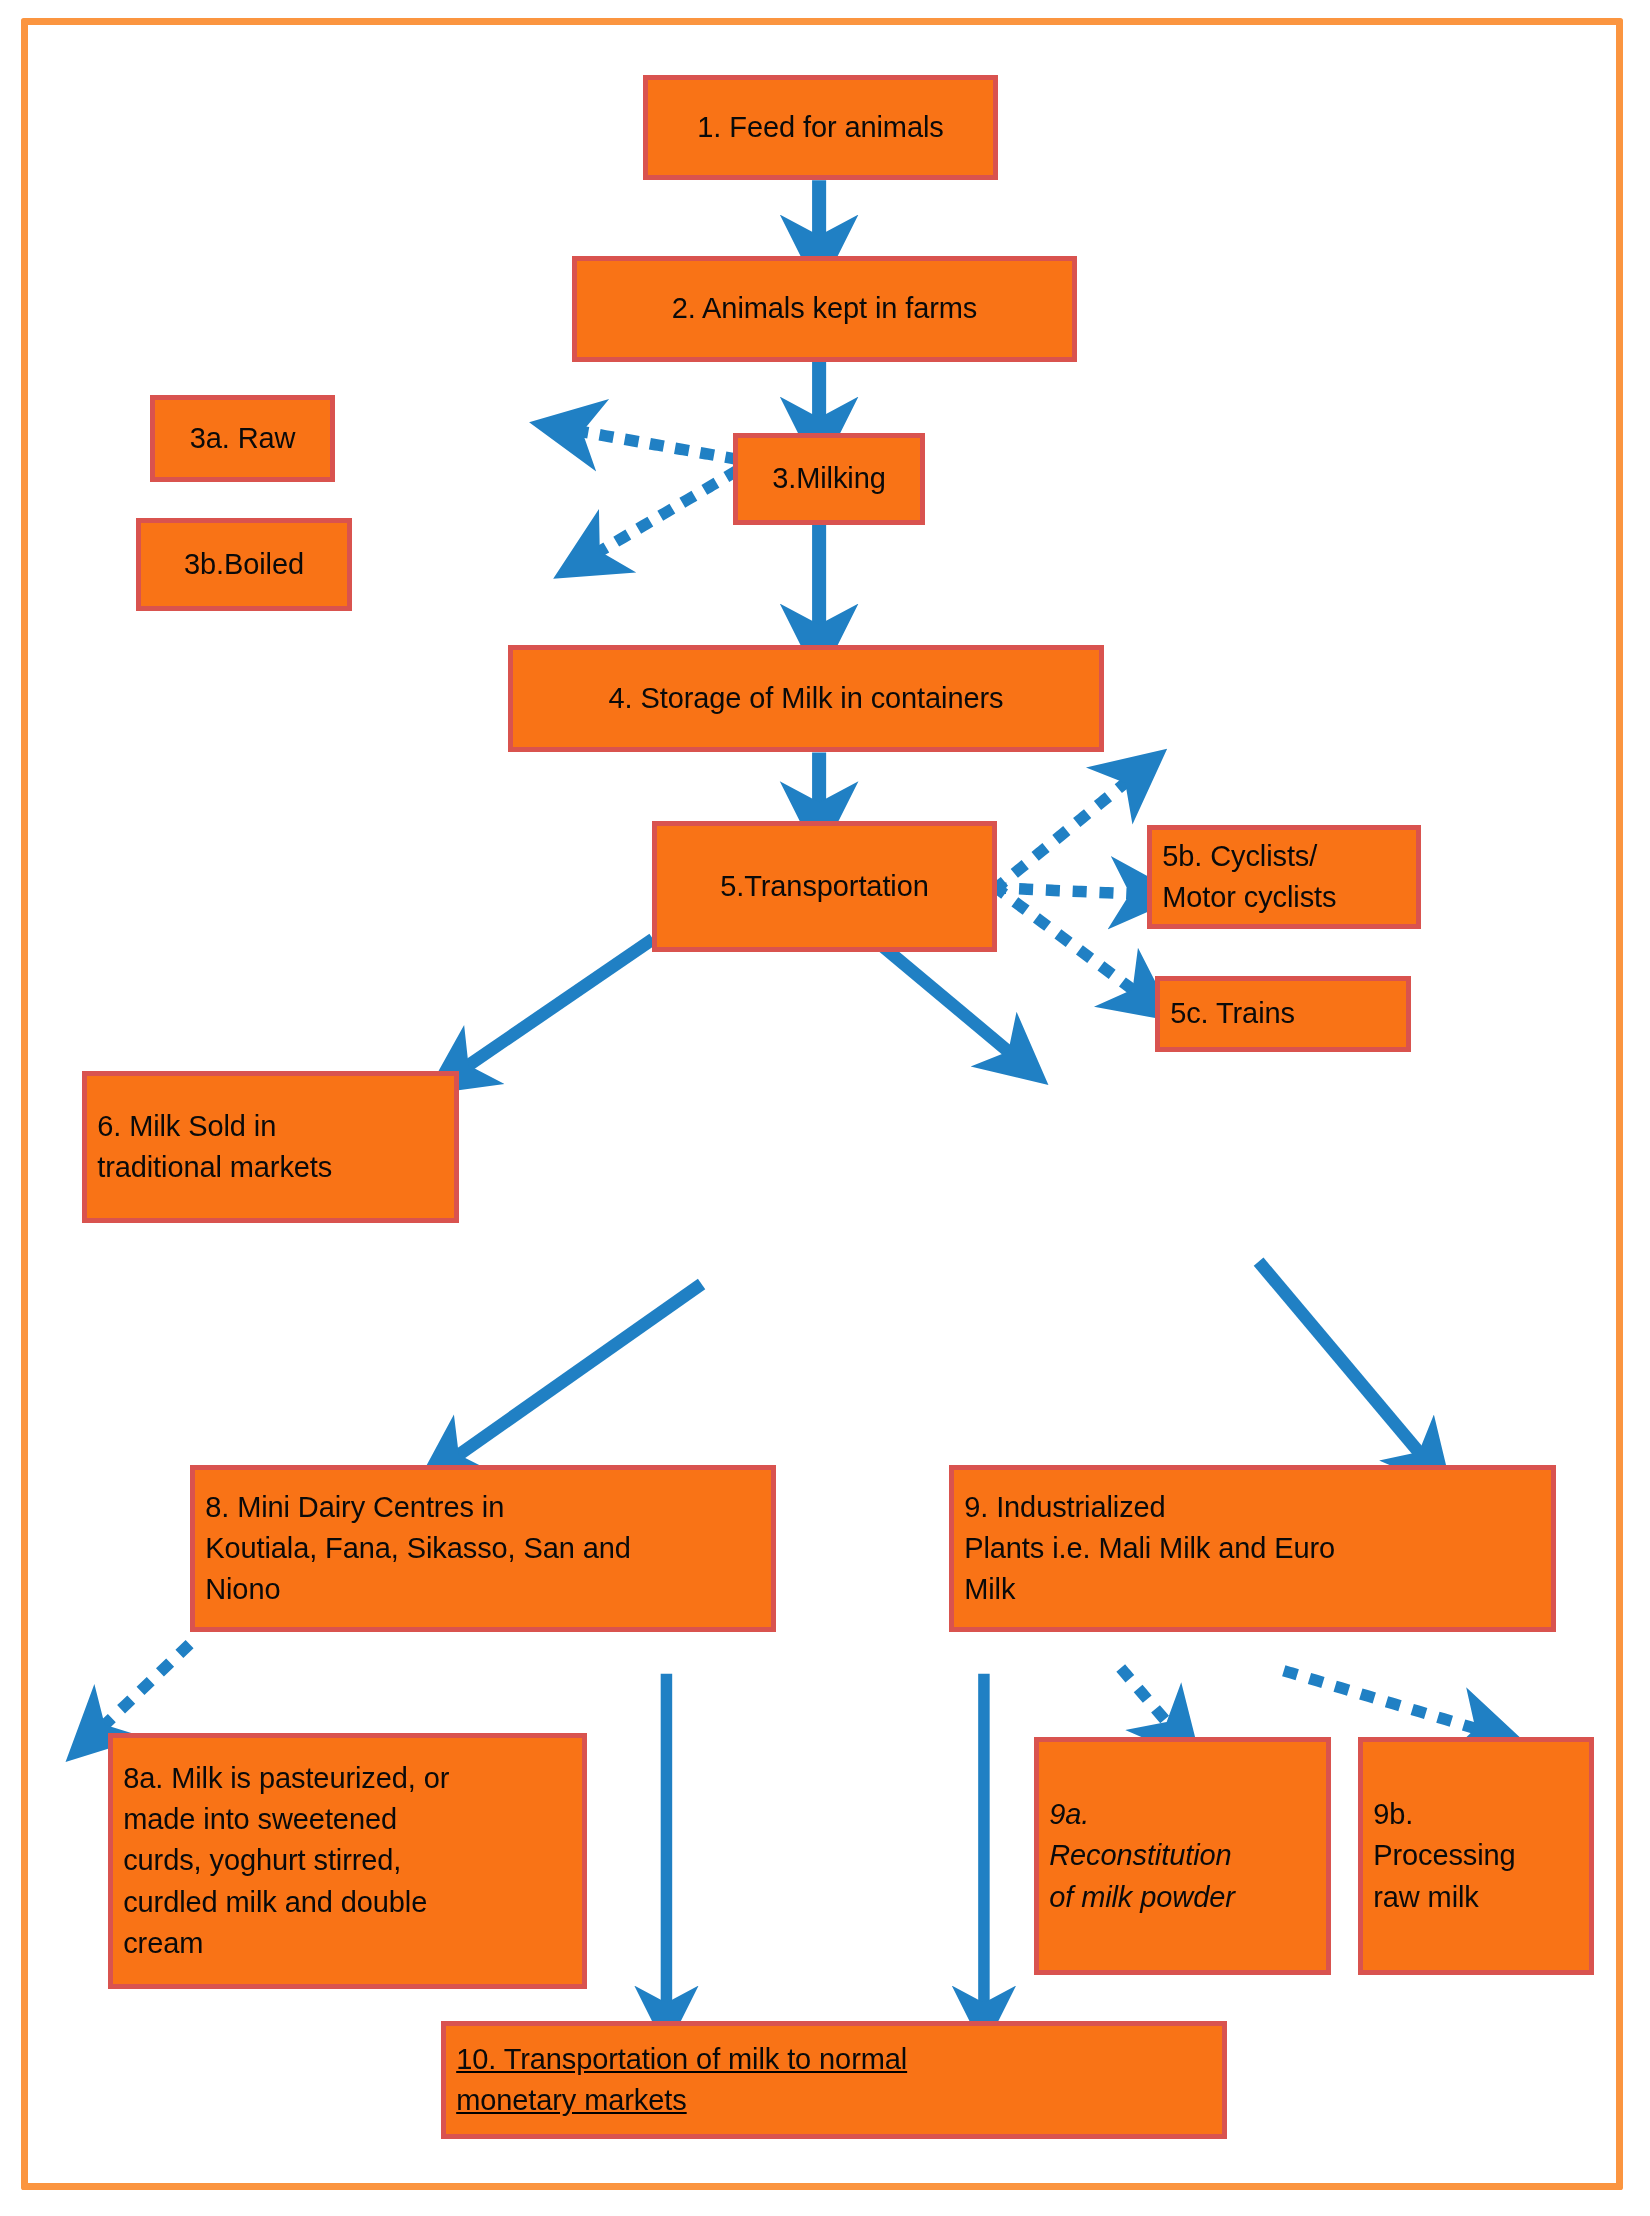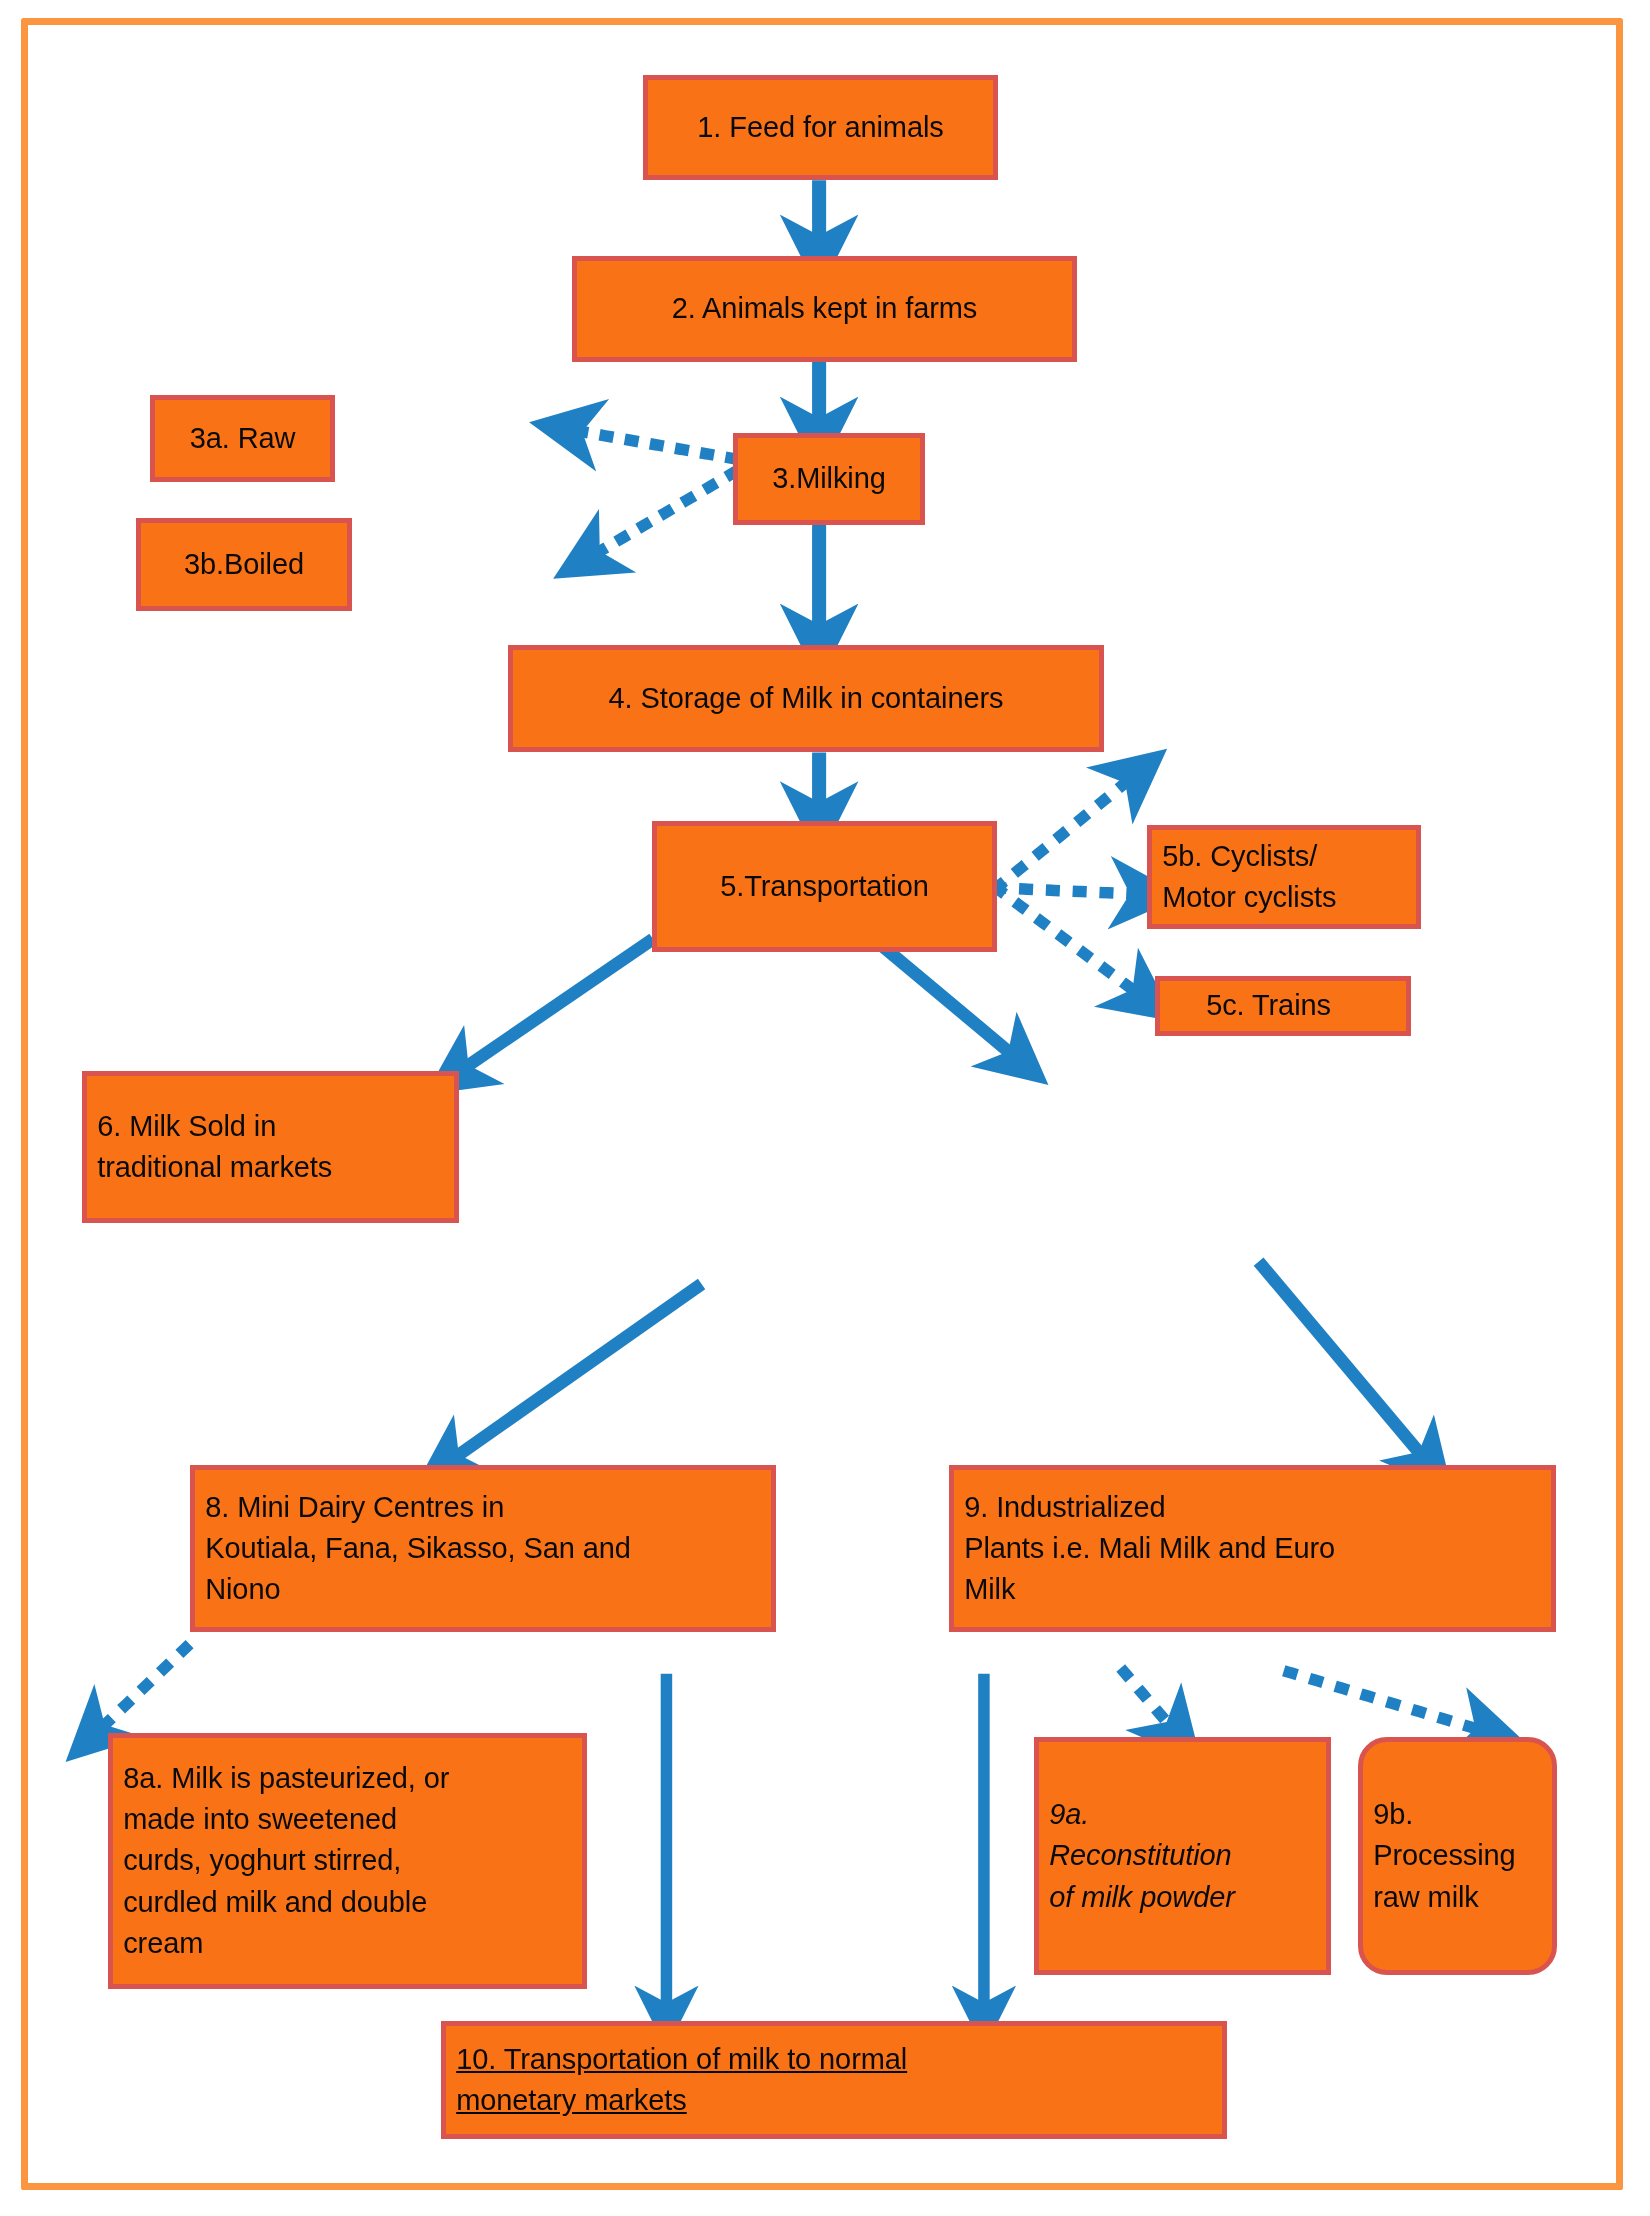--- a/index.html
+++ b/index.html
@@ -130,21 +130,21 @@
   <div class="node al-c" style="left:652px; top:821px; width:345px; height:131px;">
     <span class="txt">5.Transportation</span>
   </div>
 
 
   <div class="node al-l" style="left:1147px; top:825px; width:274px; height:104px;">
     <span class="txt">5b. Cyclists/
 Motor cyclists</span>
   </div>
 
-  <div class="node al-l" style="left:1155px; top:976px; width:256px; height:60px;padding-left:36px;">
+  <div class="node al-l" style="left:1155px; top:976px; width:256px; height:76px;">
     <span class="txt">5c. Trains</span>
   </div>
 
   <div class="node al-l" style="left:82px; top:1071px; width:377px; height:152px;">
     <span class="txt">6. Milk Sold in
 traditional markets</span>
   </div>
 
 
   <div class="node al-l" style="left:190px; top:1465px; width:586px; height:167px;">
@@ -166,21 +166,21 @@
 Plants i.e. Mali Milk and Euro
 Milk</span>
   </div>
 
   <div class="node al-l" style="left:1034px; top:1737px; width:297px; height:238px;font-style:italic;">
     <span class="txt">9a.
 Reconstitution
 of milk powder</span>
   </div>
 
-  <div class="node al-l" style="left:1358px; top:1737px; width:199px; height:238px;border-radius:29px;">
+  <div class="node al-l" style="left:1358px; top:1737px; width:236px; height:238px;">
     <span class="txt">9b.
 Processing
 raw milk</span>
   </div>
 
   <div class="node al-l" style="left:441px; top:2021px; width:786px; height:118px;text-decoration:underline;">
     <span class="txt">10. Transportation of milk to normal
 monetary markets</span>
   </div>
 

